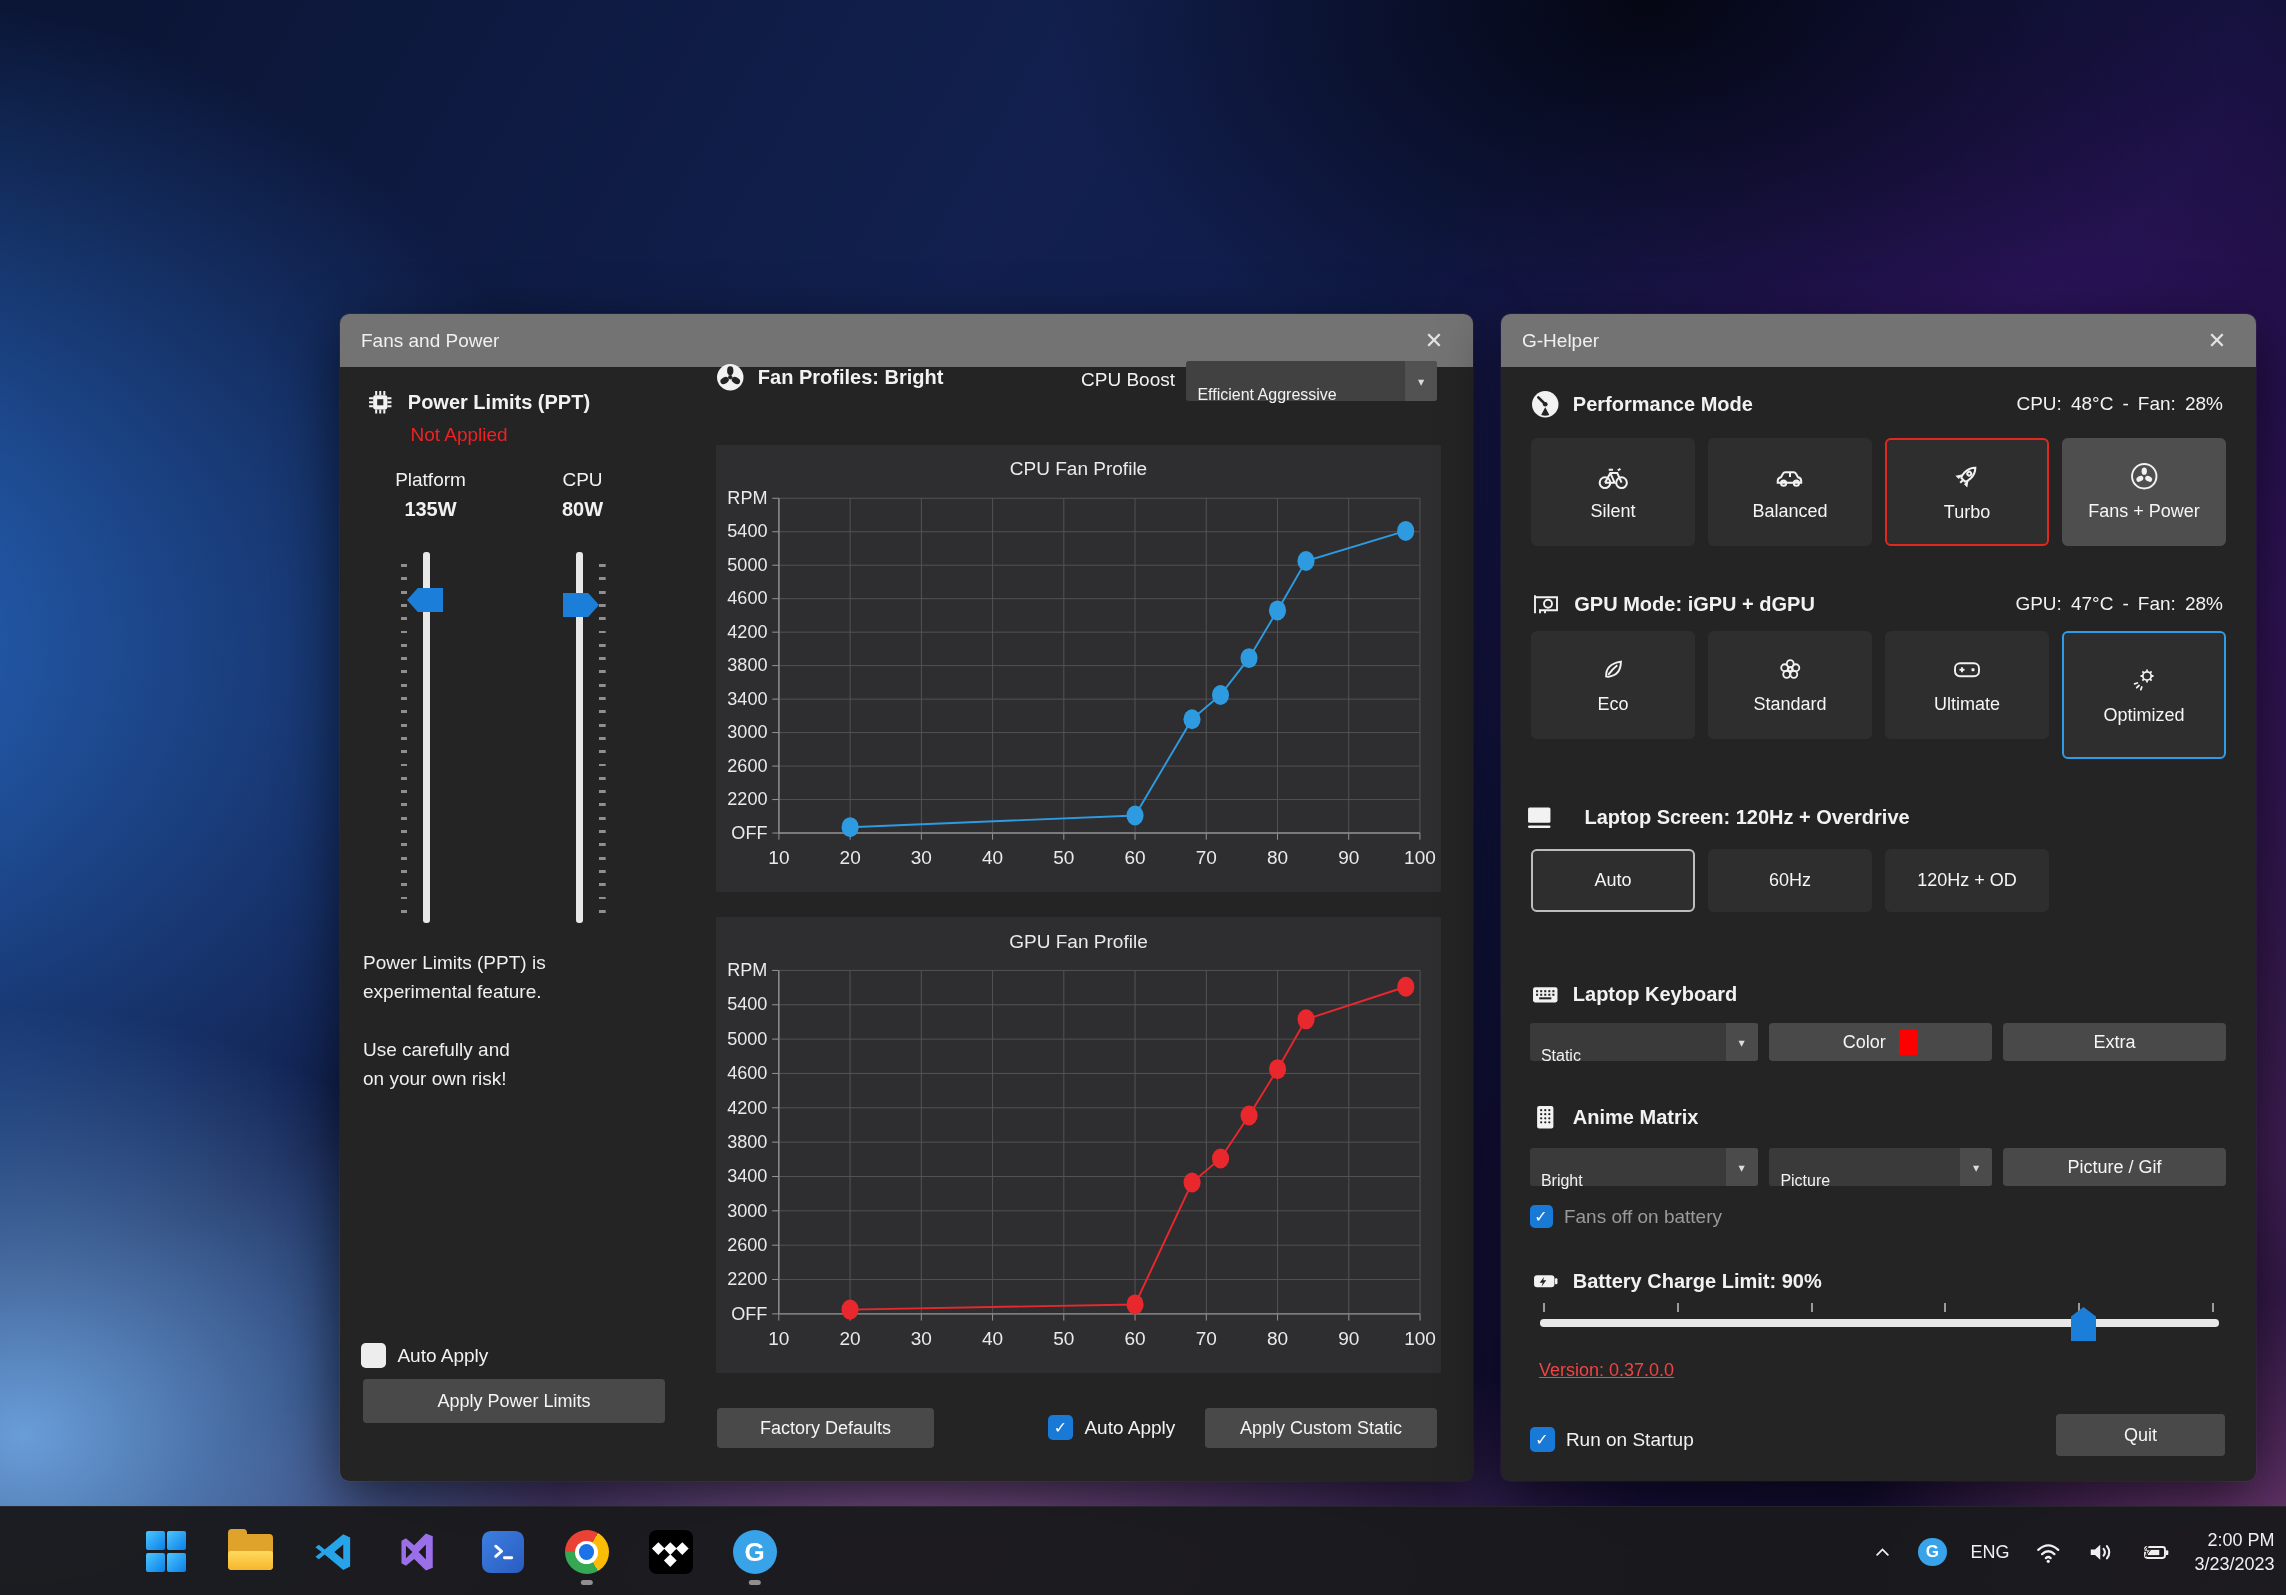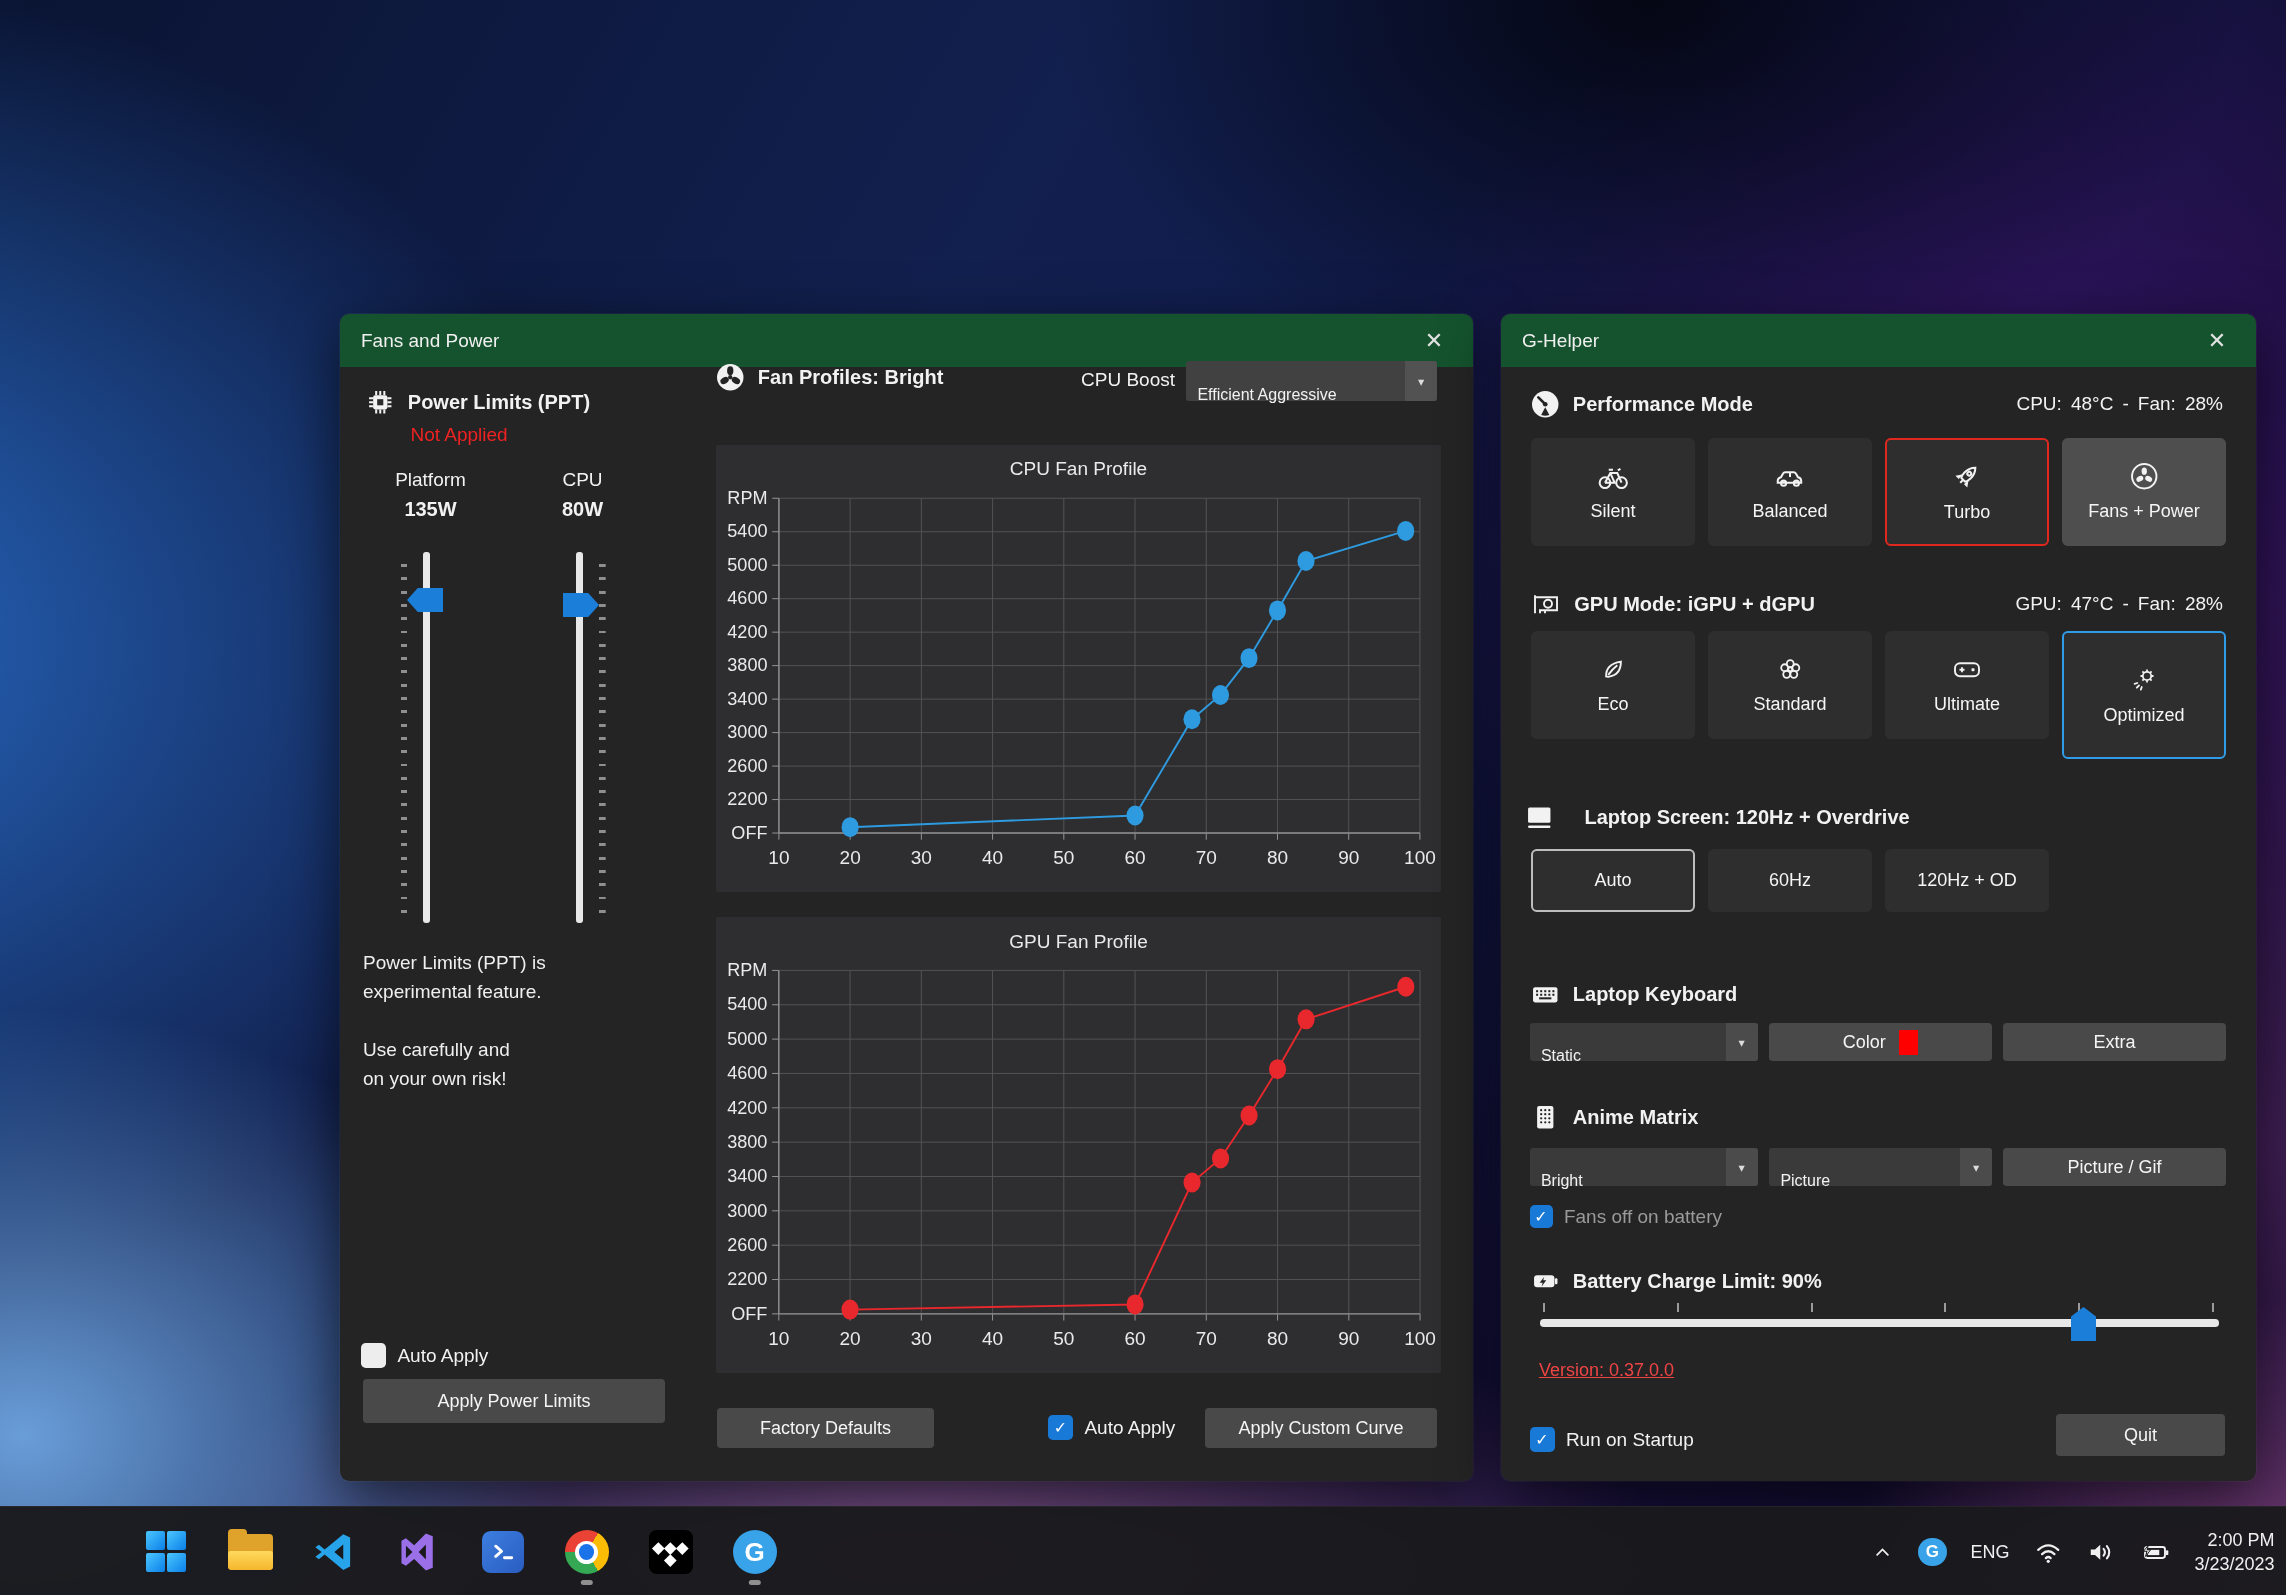--- a/index.html
+++ b/index.html
@@ -16,21 +16,21 @@
       radial-gradient(1427px 1094px at -12% 40%, rgba(47,127,232,.85), transparent 62%),
       radial-gradient(904px 713px at 1% 90%, rgba(121,180,242,.85), transparent 60%),
       radial-gradient(1141px 409px at 40% 97%, rgba(224,130,190,.55), transparent 65%),
       radial-gradient(713px 495px at 99% 100%, rgba(235,125,205,.45), transparent 60%),
       linear-gradient(120deg, #0a1433, #12204f 35%, #101a4a 55%, #160f3a 75%, #0d0a24);
   }
 
   
   .win { position:absolute; background:#242425; border-radius:9.5px;
     box-shadow:0 17px 57px rgba(0,0,0,.6), 0 0 0 1px rgba(255,255,255,.06); }
-  .titlebar { position:absolute; left:0; top:0; right:0; height:53px; background:#14532d;
+  .titlebar { position:absolute; left:0; top:0; right:0; height:53px; background:#737373;
     border-radius:9.5px 9.5px 0 0; display:flex; align-items:center; padding:0 21px; }
   .titlebar .t { font-size:19px; color:#f0f0f0; }
   .close-x { margin-left:auto; font-size:22px; color:#e4e4e4; font-weight:300; cursor:default;
     width:36px; text-align:center; }
 
   .abs { position:absolute; }
 
   
   .sec-h { display:flex; align-items:center; gap:13.3px; }
   .sec-h .ht { font-size:20px; font-weight:bold; white-space:nowrap; }
@@ -360,21 +360,21 @@
   <div class="gbtn" style="left:377px; top:1094px; width:217px; height:40px;">
     <span>Factory Defaults</span>
   </div>
   <div class="cb-row" style="left:708px; top:1101px;">
     <span class="cb on">
       <span>✓</span>
     </span>
     <span>Auto Apply</span>
   </div>
   <div class="gbtn" style="left:865px; top:1094px; width:232px; height:40px;">
-    <span>Apply Custom Curve</span>
+    <span>Apply Custom Static</span>
   </div>
 </div>
 
 <div class="win" style="left:1501px; top:314px; width:755px; height:1167px;">
   <div class="titlebar">
     <span class="t">G-Helper</span>
     <span class="close-x">✕</span>
   </div>
 
   <div class="sec-h abs" style="left:30px; top:76px; width:692px;">

